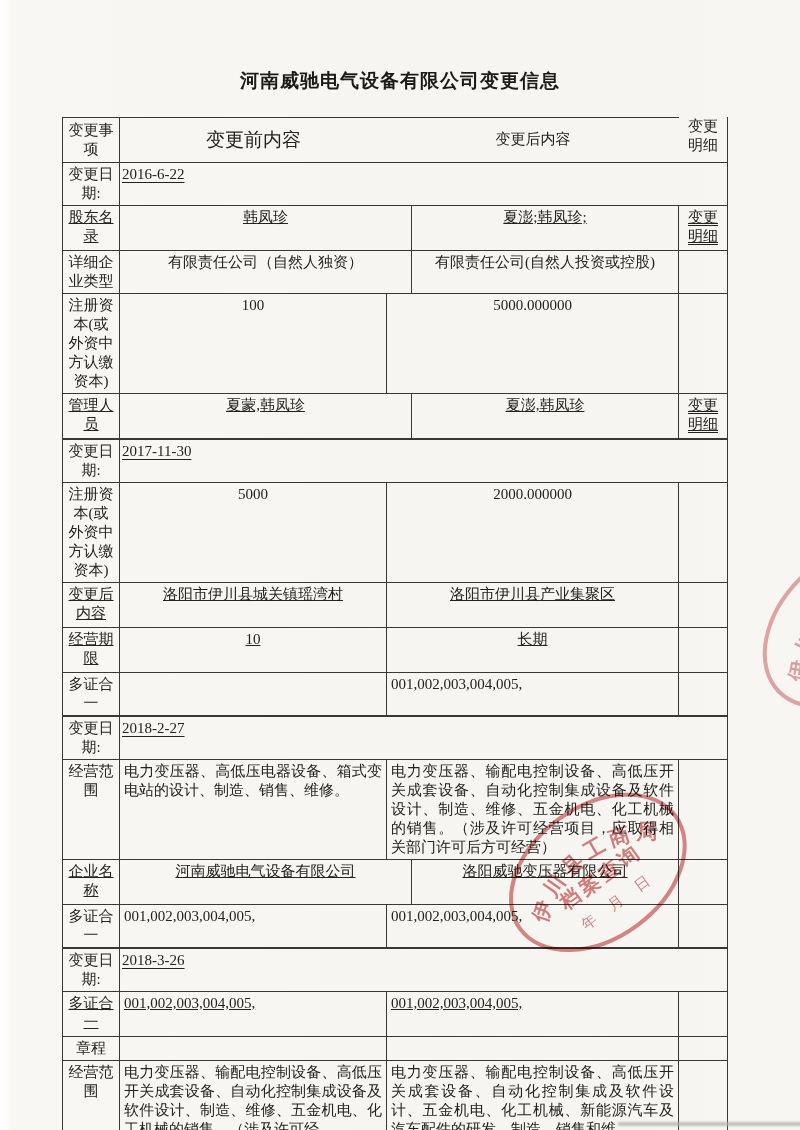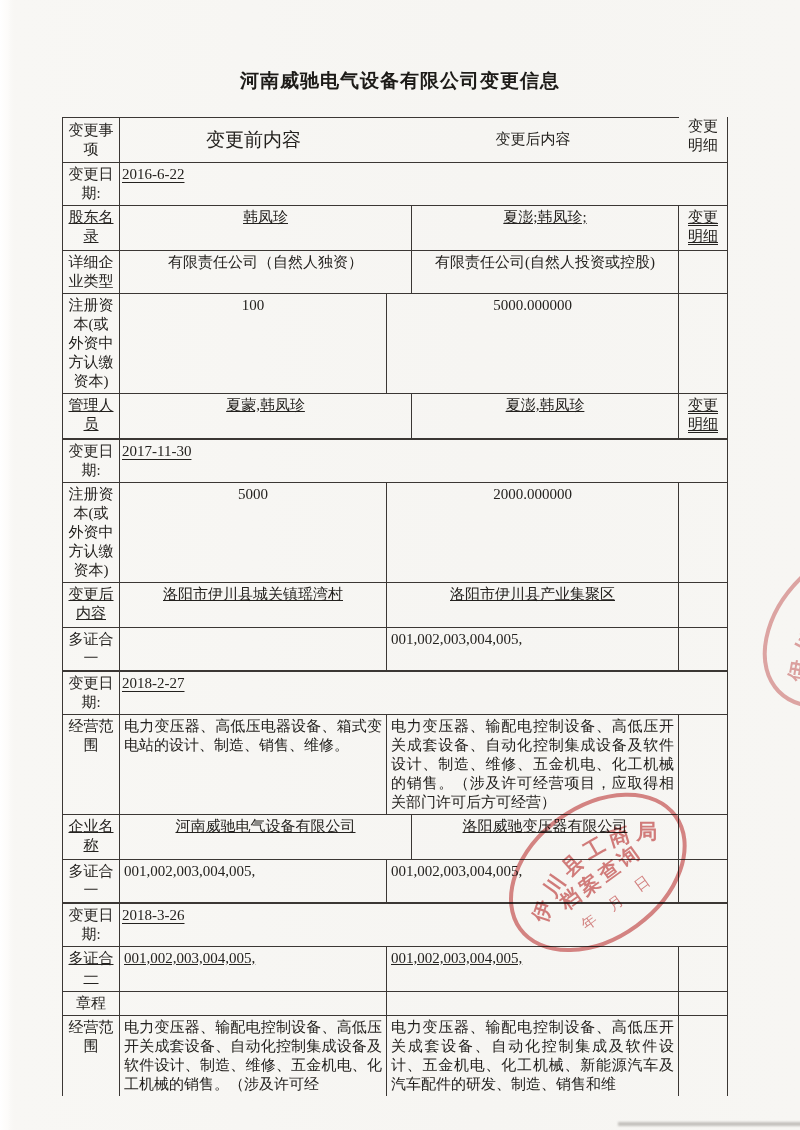--- a/index.html
+++ b/index.html
@@ -120,20 +120,26 @@
       <div class="row mh92">
         <div class="cell c1">注册资本(或外资中方认缴资本)</div>
         <div class="cell c2">5000</div>
         <div class="cell c3">2000.000000</div>
         <div class="cell c4"></div>
       </div>
       <div class="row mh44">
         <div class="cell c1">变更后内容</div>
         <div class="cell c2">洛阳市伊川县城关镇瑶湾村</div>
         <div class="cell c3">洛阳市伊川县产业集聚区</div>
+        <div class="cell c4"></div>
+      </div>
+      <div class="row mh44">
+        <div class="cell c1">经营期限</div>
+        <div class="cell c2">10</div>
+        <div class="cell c3">长期</div>
         <div class="cell c4"></div>
       </div>
       <div class="row mh42">
         <div class="cell c1">多证合一</div>
         <div class="cell c2"></div>
         <div class="cell c3 just">001,002,003,004,005,</div>
         <div class="cell c4"></div>
       </div>
     </div>
     <div class="sec">

